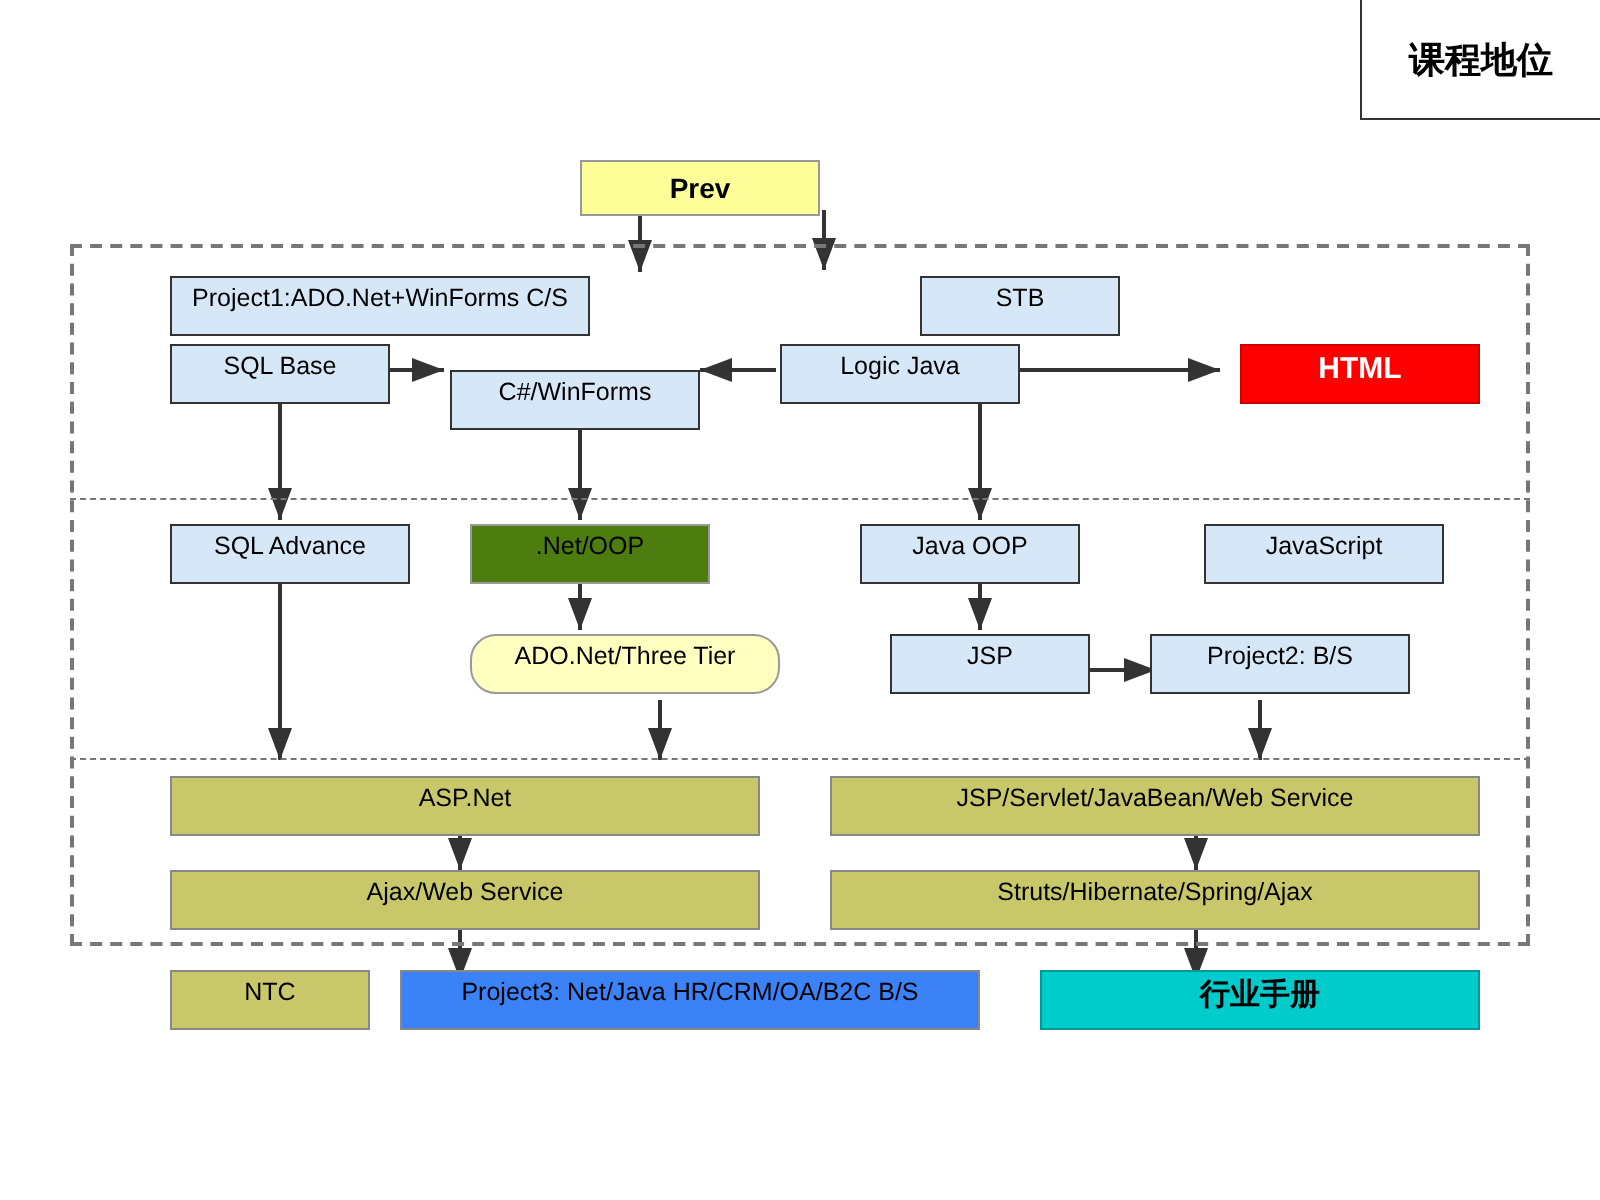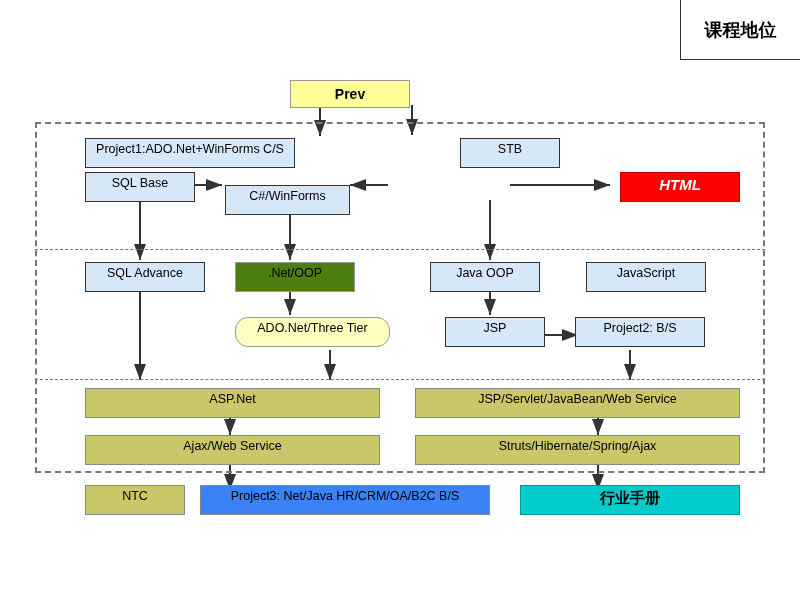--- a/index.html
+++ b/index.html
@@ -79,21 +79,20 @@
       background: #d4d46a;
       border-color: #888;
     }
 
     .node-red {
       background: #ff0000;
       border-color: #cc0000;
       color: #fff;
       font-weight: bold;
       font-size: 14px;
-      font-style: italic;
     }
 
     .node-teal {
       background: #00cccc;
       border-color: #009999;
       color: #000;
       font-weight: bold;
       font-size: 14px;
     }
 
@@ -182,40 +181,43 @@
     </div>
 
     <div class="node" style="top:92px; left:55px; width:110px; height:30px;">
       <span>SQL Base</span>
     </div>
 
     <div class="node" style="top:92px; left:195px; width:125px; height:30px;margin-top:13px;">
       <span>C#/WinForms</span>
     </div>
 
+    <div class="node" style="top:92px; left:360px; width:120px; height:30px;">
+      <span>Logic Java</span>
+    </div>
 
     <div class="node node-red" style="top:92px; left:590px; width:120px; height:30px; background:#ff0000; color:#fff; font-weight:bold; font-size:15px; border-color:#cc0000;">
       <span>HTML</span>
     </div>
 
     <div style="position:absolute; top:170px; left:5px; right:5px; height:130px; border-bottom:1.5px dashed #777;"></div>
 
     <div class="node" style="top:182px; left:55px; width:120px; height:30px;">
       <span>SQL Advance</span>
     </div>
 
     <div class="node" style="top:182px; left:205px; width:120px; height:30px; background:#4d7c0f; border-color:#999;">
       <span>.Net/OOP</span>
     </div>
 
     <div class="node" style="top:182px; left:400px; width:110px; height:30px;">
       <span>Java OOP</span>
     </div>
 
-    <div class="node" style="top:182px; left:556px; width:120px; height:30px;">
+    <div class="node" style="top:182px; left:572px; width:120px; height:30px;">
       <span>JavaScript</span>
     </div>
 
     <div class="node" style="top:237px; left:205px; width:155px; height:30px; background:#ffffc0; border-color:#999;border-radius:13px;">
       <span>ADO.Net/Three Tier</span>
     </div>
 
     <div class="node" style="top:237px; left:415px; width:100px; height:30px;">
       <span>JSP</span>
     </div>

